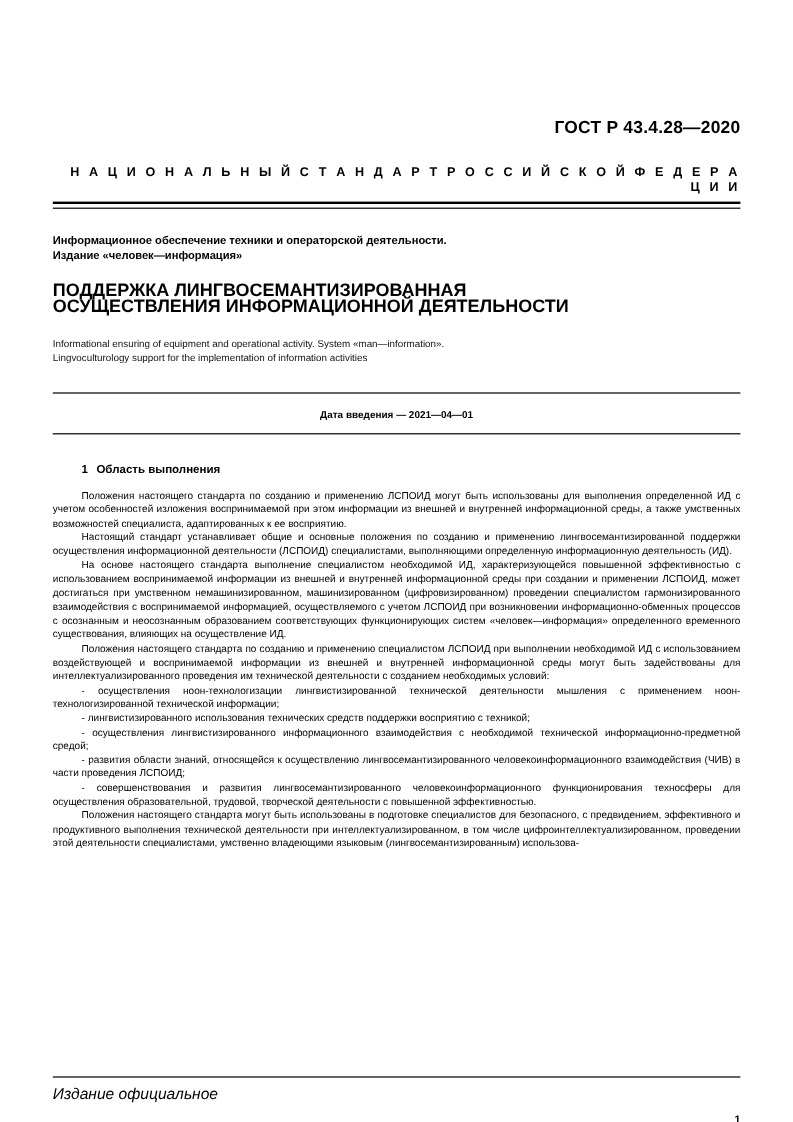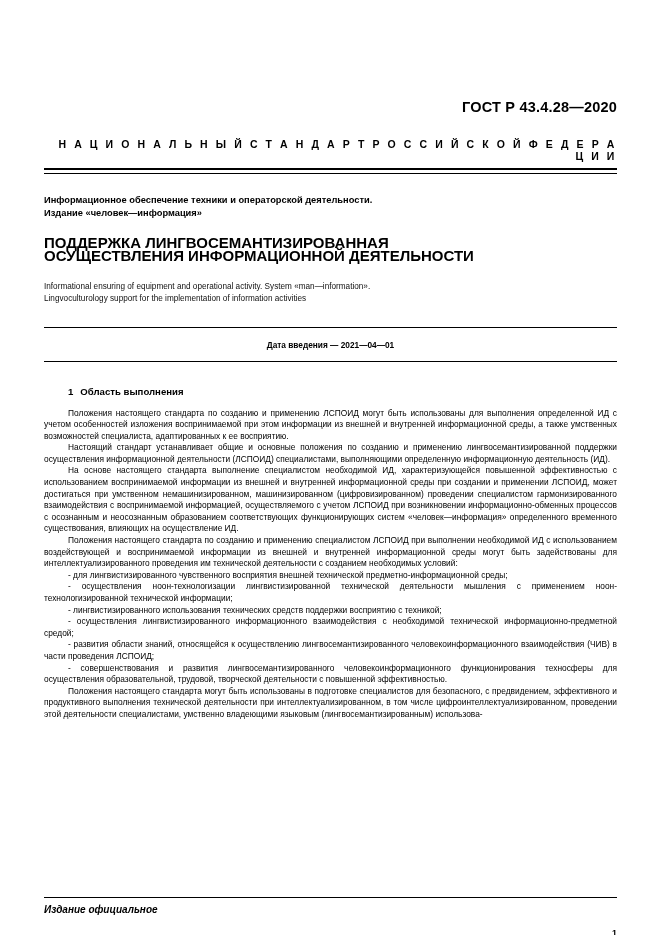--- a/index.html
+++ b/index.html
@@ -139,23 +139,22 @@
     left: 44px;
     top: 855px;
     width: 573px;
     border-top: 0.8px solid #000;
   }
   .footer-text {
     position: absolute;
     left: 44px;
     top: 862px;
     font-family: "Liberation Sans", sans-serif;
-    font-size: 10px;
+    font-size: 13px;
     font-style: italic;
-    font-weight: bold;
   }
   .page-number {
     position: absolute;
     right: 44px;
     top: 886px;
     font-family: "Liberation Sans", sans-serif;
     font-weight: bold;
     font-size: 9px;
   }
 </style>
@@ -189,21 +188,20 @@
 
     <div class="section-heading">
       <span class="num">1</span><span>Область выполнения</span>
     </div>
 
     <div class="body-text">
       <p>Положения настоящего стандарта по созданию и применению ЛСПОИД могут быть использованы для выполнения определенной ИД с учетом особенностей изложения воспринимаемой при этом информации из внешней и внутренней информационной среды, а также умственных возможностей специалиста, адаптированных к ее восприятию.</p>
       <p>Настоящий стандарт устанавливает общие и основные положения по созданию и применению лингвосемантизированной поддержки осуществления информационной деятельности (ЛСПОИД) специалистами, выполняющими определенную информационную деятельность (ИД).</p>
       <p>На основе настоящего стандарта выполнение специалистом необходимой ИД, характеризующейся повышенной эффективностью с использованием воспринимаемой информации из внешней и внутренней информационной среды при создании и применении ЛСПОИД, может достигаться при умственном немашинизированном, машинизированном (цифровизированном) проведении специалистом гармонизированного взаимодействия с воспринимаемой информацией, осуществляемого с учетом ЛСПОИД при возникновении информационно-обменных процессов с осознанным и неосознанным образованием соответствующих функционирующих систем «человек—информация» определенного временного существования, влияющих на осуществление ИД.</p>
       <p>Положения настоящего стандарта по созданию и применению специалистом ЛСПОИД при выполнении необходимой ИД с использованием воздействующей и воспринимаемой информации из внешней и внутренней информационной среды могут быть задействованы для интеллектуализированного проведения им технической деятельности с созданием необходимых условий:</p>
-      <p class="dash">- для лингвистизированного чувственного восприятия внешней технической предметно-информационной среды;</p>
       <p class="dash">- осуществления ноон-технологизации лингвистизированной технической деятельности мышления с применением ноон-технологизированной технической информации;</p>
       <p class="dash">- лингвистизированного использования технических средств поддержки восприятию с техникой;</p>
       <p class="dash">- осуществления лингвистизированного информационного взаимодействия с необходимой технической информационно-предметной средой;</p>
       <p class="dash">- развития области знаний, относящейся к осуществлению лингвосемантизированного человекоинформационного взаимодействия (ЧИВ) в части проведения ЛСПОИД;</p>
       <p class="dash">- совершенствования и развития лингвосемантизированного человекоинформационного функционирования техносферы для осуществления образовательной, трудовой, творческой деятельности с повышенной эффективностью.</p>
       <p>Положения настоящего стандарта могут быть использованы в подготовке специалистов для безопасного, с предвидением, эффективного и продуктивного выполнения технической деятельности при интеллектуализированном, в том числе цифроинтеллектуализированном, проведении этой деятельности специалистами, умственно владеющими языковым (лингвосемантизированным) использова-</p>
     </div>
 
   </div>
 

